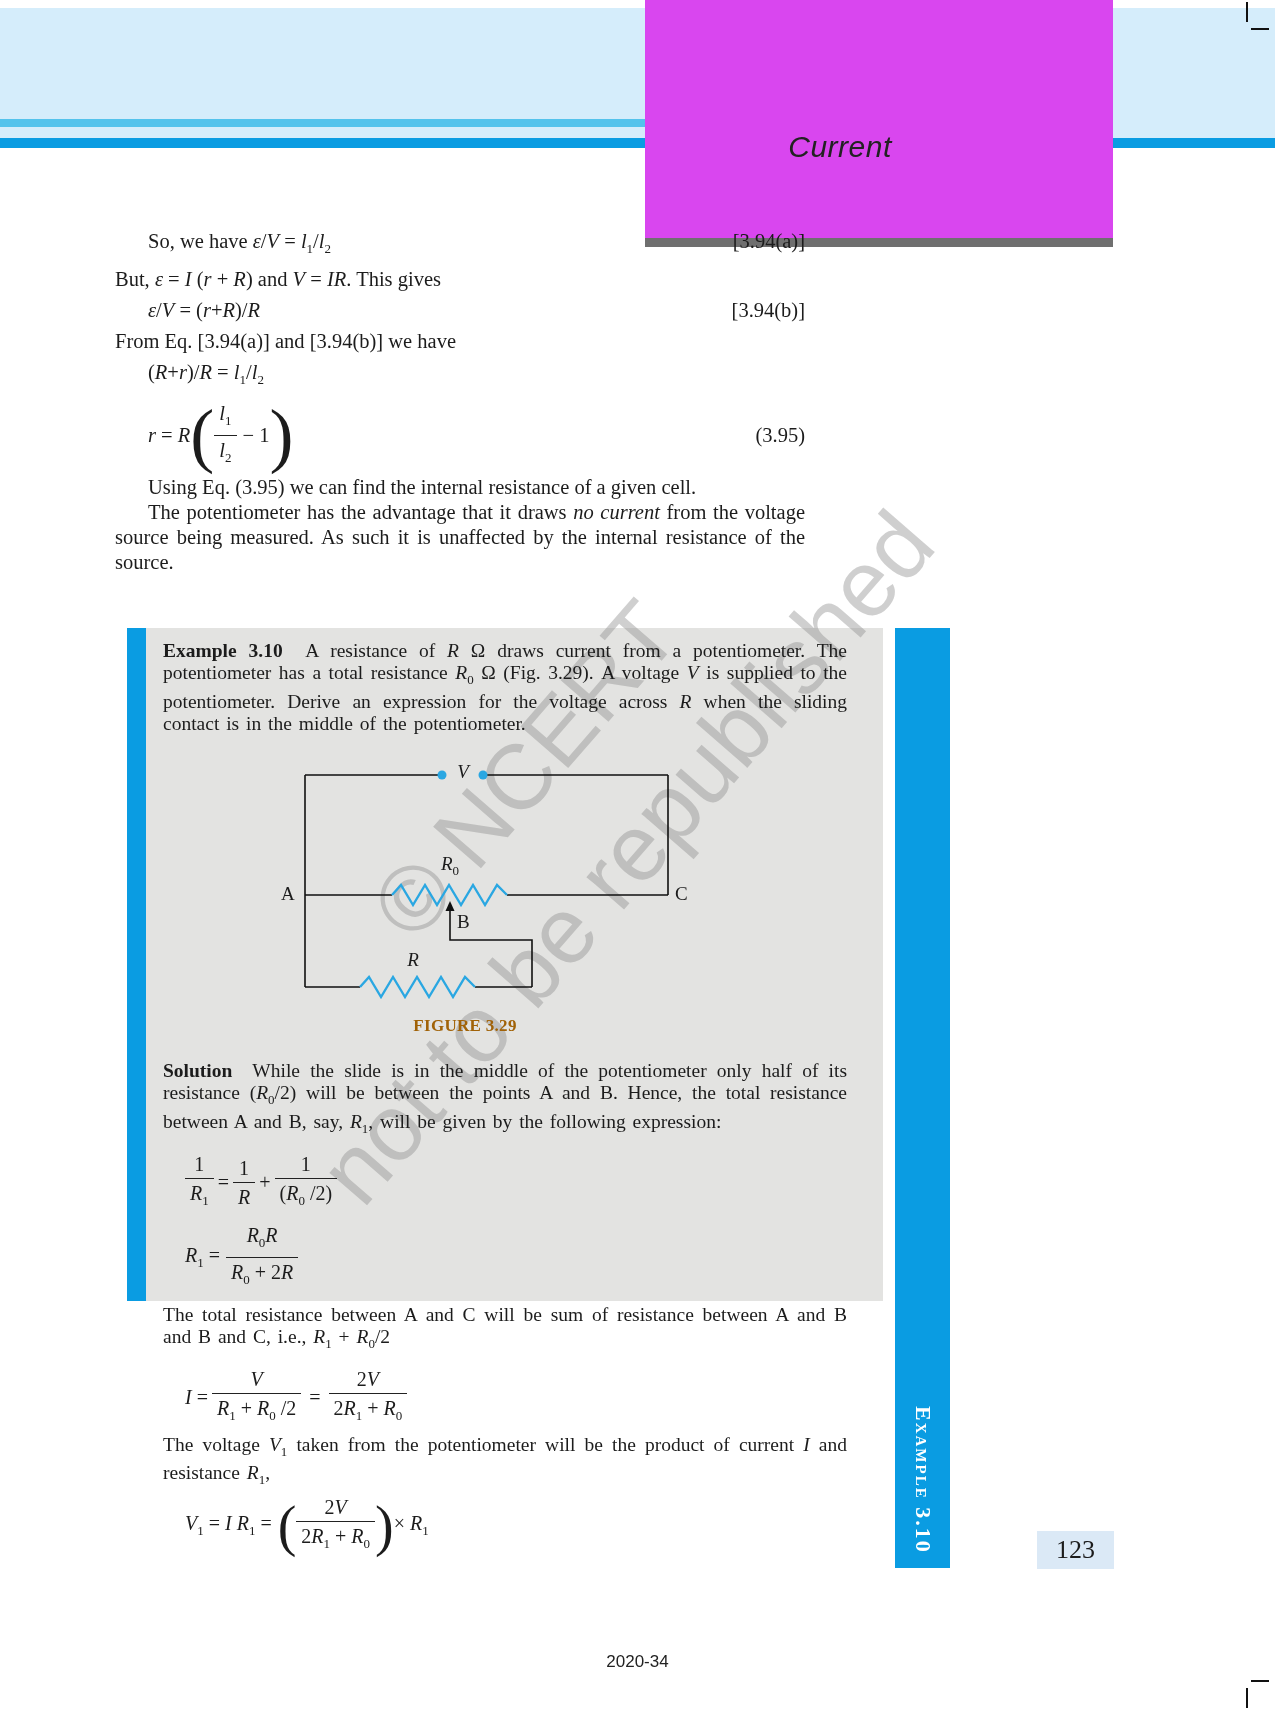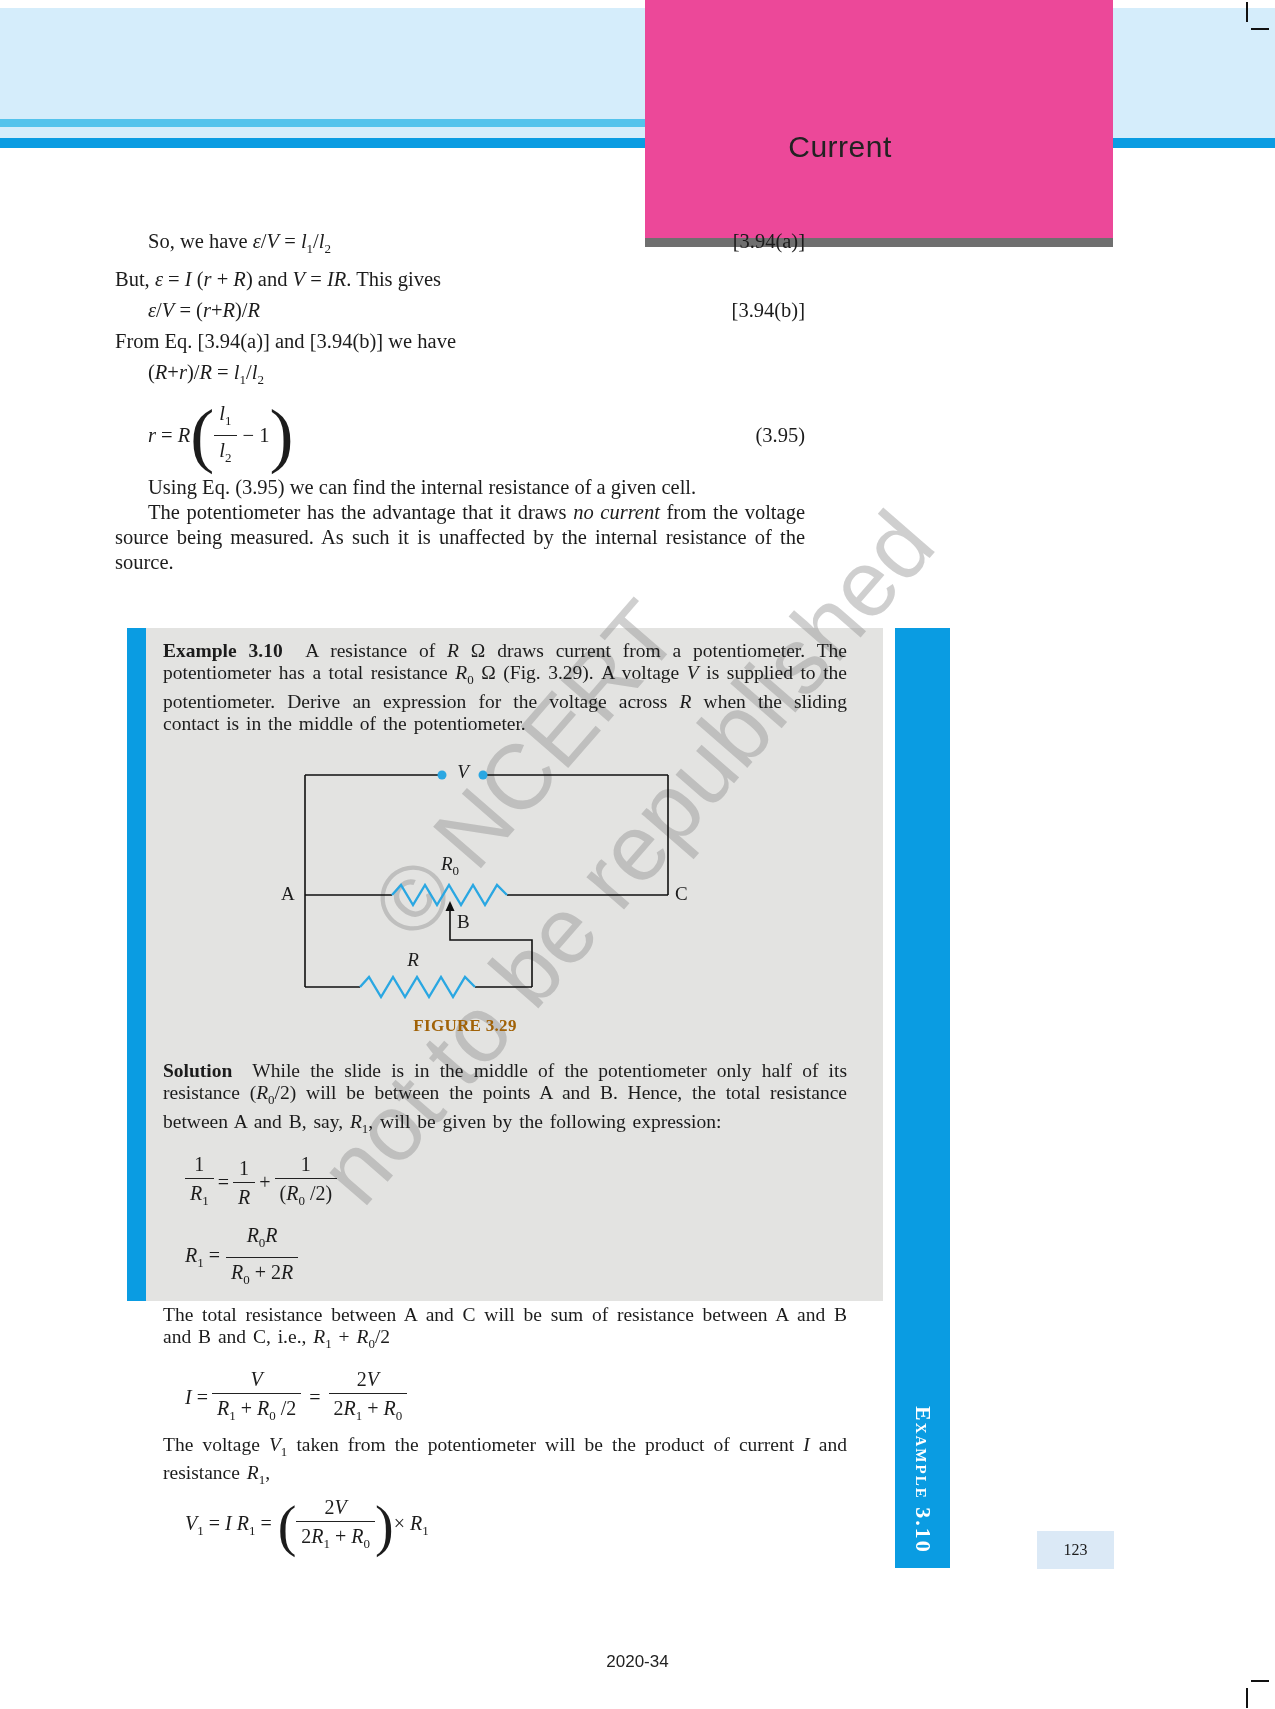--- a/index.html
+++ b/index.html
@@ -2,22 +2,22 @@
 <html><head>
 <meta charset="utf-8">
 <style>
   html,body{margin:0;padding:0;background:#fff;}
   .page{position:relative;width:1275px;height:1709px;background:#fff;overflow:hidden;
         font-family:"Liberation Serif",serif;color:#1c1c1c;}
   
   .band{position:absolute;left:0;top:8px;width:1275px;height:130px;background:#d5edfb;}
   .stripe-mid{position:absolute;left:0;top:119px;width:645px;height:8px;background:#54c3ec;}
   .stripe-dark{position:absolute;left:0;top:138px;width:1275px;height:10px;background:#0a9ce2;}
-  .title-box{position:absolute;left:645px;top:0;width:468px;height:238px;background:#ec4899;
-             border-bottom:9px solid #6f6f6f;}
+  .title-box{position:absolute;left:645px;top:0;width:468px;height:238px;background:#d946ef;
+             border-bottom:9px solid #6f6f6f;font-style:italic;}
   .title-text{position:absolute;top:130px;left:0;width:390px;text-align:center;
               font-family:"Liberation Sans",sans-serif;font-size:30px;line-height:33px;
               color:#222;font-weight:400;letter-spacing:.5px;}
   .cropmark{position:absolute;background:#111;}
   
   .watermark{position:absolute;left:-14px;top:700px;width:1180px;z-index:2;
              transform:rotate(-49deg);text-align:center;color:#8f8f8f;opacity:.42;
              font-family:"Liberation Sans",sans-serif;pointer-events:none;}
   .wm1{font-size:92px;line-height:92px;}
   .wm2{font-size:94px;line-height:94px;margin-top:42px;}
@@ -49,21 +49,21 @@
   .fig-caption{width:430px;margin:12px 0 0 -35px;text-align:center;font-weight:bold;
                font-size:17px;color:#a16207;letter-spacing:.3px;}
   .sol{margin-top:24px;}
   .exeq{margin-top:12px;margin-left:22px;font-size:20px;display:flex;align-items:center;}
   
   .ex-strip{position:absolute;left:895px;top:628px;width:55px;height:940px;background:#0a9ce2;z-index:3;}
   .ex-strip span{position:absolute;bottom:14px;left:50%;transform:translateX(-50%);
                  writing-mode:vertical-rl;color:#fff;font-variant:small-caps;font-weight:bold;
                  font-size:22px;letter-spacing:2px;font-family:"Liberation Serif",serif;}
   .pagenum{position:absolute;left:1037px;top:1531px;width:77px;height:38px;background:#dbe9f6;
-           display:flex;align-items:center;justify-content:center;font-size:16px;z-index:3;}
+           display:flex;align-items:center;justify-content:center;font-size:26px;z-index:3;}
   .footer{position:absolute;left:0;top:1652px;width:1275px;text-align:center;
           font-family:"Liberation Sans",sans-serif;font-size:17px;color:#222;z-index:3;}
   i{font-style:italic;}
   sub{font-size:13px;}
 </style>
 </head>
 <body>
 
 <div class="page">
 

